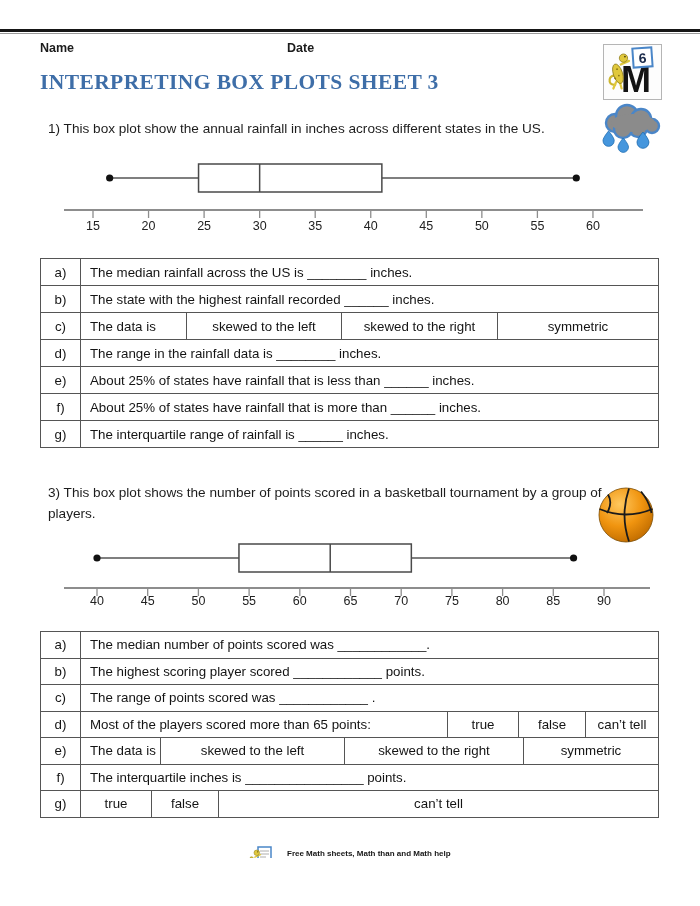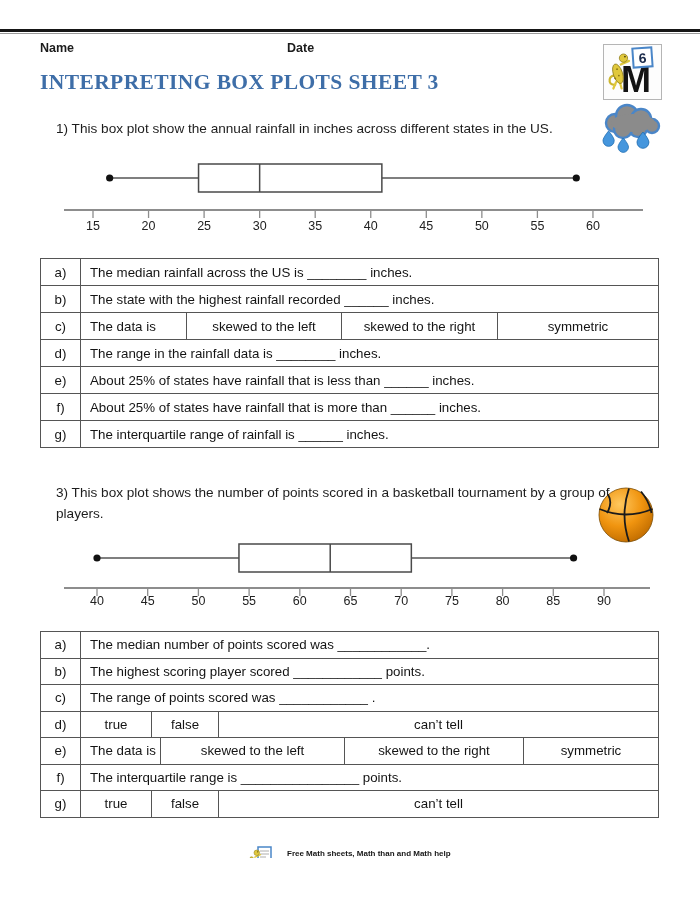--- a/index.html
+++ b/index.html
@@ -7,21 +7,21 @@
         font-family:"Liberation Sans",sans-serif;color:#141414;overflow:hidden;}
   .rule-thick{position:absolute;left:0;top:29px;width:700px;height:3px;background:#161616;}
   .rule-thin{position:absolute;left:0;top:33px;width:700px;height:1px;background:#9a9a9a;}
   .nd{position:absolute;top:41px;font-size:12.5px;font-weight:700;color:#1c1c1c;}
   .nd.name{left:40px;}
   .nd.date{left:287px;text-align:center;}
   .badge{position:absolute;left:603px;top:44px;width:57px;height:54px;background:#fdfdfd;
          border:1px solid #b5b5b5;}
   .title{position:absolute;left:40px;top:70px;margin:0;font-family:"Liberation Serif",serif;
          font-weight:700;font-size:21.5px;letter-spacing:0.4px;color:#3e6ea8;}
-  .intro{position:absolute;left:56px;margin:0;font-size:13.6px;line-height:21px;color:#1d1d1d;}
+  .intro{position:absolute;left:48px;margin:0;font-size:13.6px;line-height:21px;color:#1d1d1d;}
   .intro.q1{top:118px;width:580px;}
   .intro.q2{top:482px;width:555px;}
   .icon{position:absolute;}
   .icon.cloud{left:597px;top:103px;}
   .icon.ball{left:596px;top:486px;}
   .plot{position:absolute;left:0;}
   .plot.p1{top:148px;}
   .plot.p2{top:533px;}
   .ticklab{font:12.5px "Liberation Sans",sans-serif;fill:#222;}
   .qtable{position:absolute;left:40px;width:618px;border-top:1px solid #555;
@@ -228,34 +228,35 @@
       <div class="t-row">
         <div class="t-cell t-letter">b)</div>
         <div class="t-cell t-text t-fill">The highest scoring player scored ____________ points.</div>
       </div>
       <div class="t-row">
         <div class="t-cell t-letter">c)</div>
         <div class="t-cell t-text t-fill">The range of points scored was ____________ .</div>
       </div>
       <div class="t-row">
         <div class="t-cell t-letter">d)</div>
+        <div class="t-cell t-text" style="width: 367px;">Most of the players scored more than 65 points:</div>
         <div class="t-cell t-center" style="width: 71px;">true</div>
         <div class="t-cell t-center" style="width: 67px;">false</div>
         <div class="t-cell t-center t-fill">can’t tell</div>
       </div>
       <div class="t-row">
         <div class="t-cell t-letter">e)</div>
         <div class="t-cell t-text" style="width: 80px;">The data is</div>
         <div class="t-cell t-center" style="width: 184px;">skewed to the left</div>
         <div class="t-cell t-center" style="width: 179px;">skewed to the right</div>
         <div class="t-cell t-center t-fill">symmetric</div>
       </div>
       <div class="t-row">
         <div class="t-cell t-letter">f)</div>
-        <div class="t-cell t-text t-fill">The interquartile range is ________________ points.</div>
+        <div class="t-cell t-text t-fill">The interquartile inches is ________________ points.</div>
       </div>
       <div class="t-row">
         <div class="t-cell t-letter">g)</div>
         <div class="t-cell t-center" style="width: 71px;">true</div>
         <div class="t-cell t-center" style="width: 67px;">false</div>
         <div class="t-cell t-center t-fill">can’t tell</div>
       </div>
     </div>
 
   <div class="footer">

